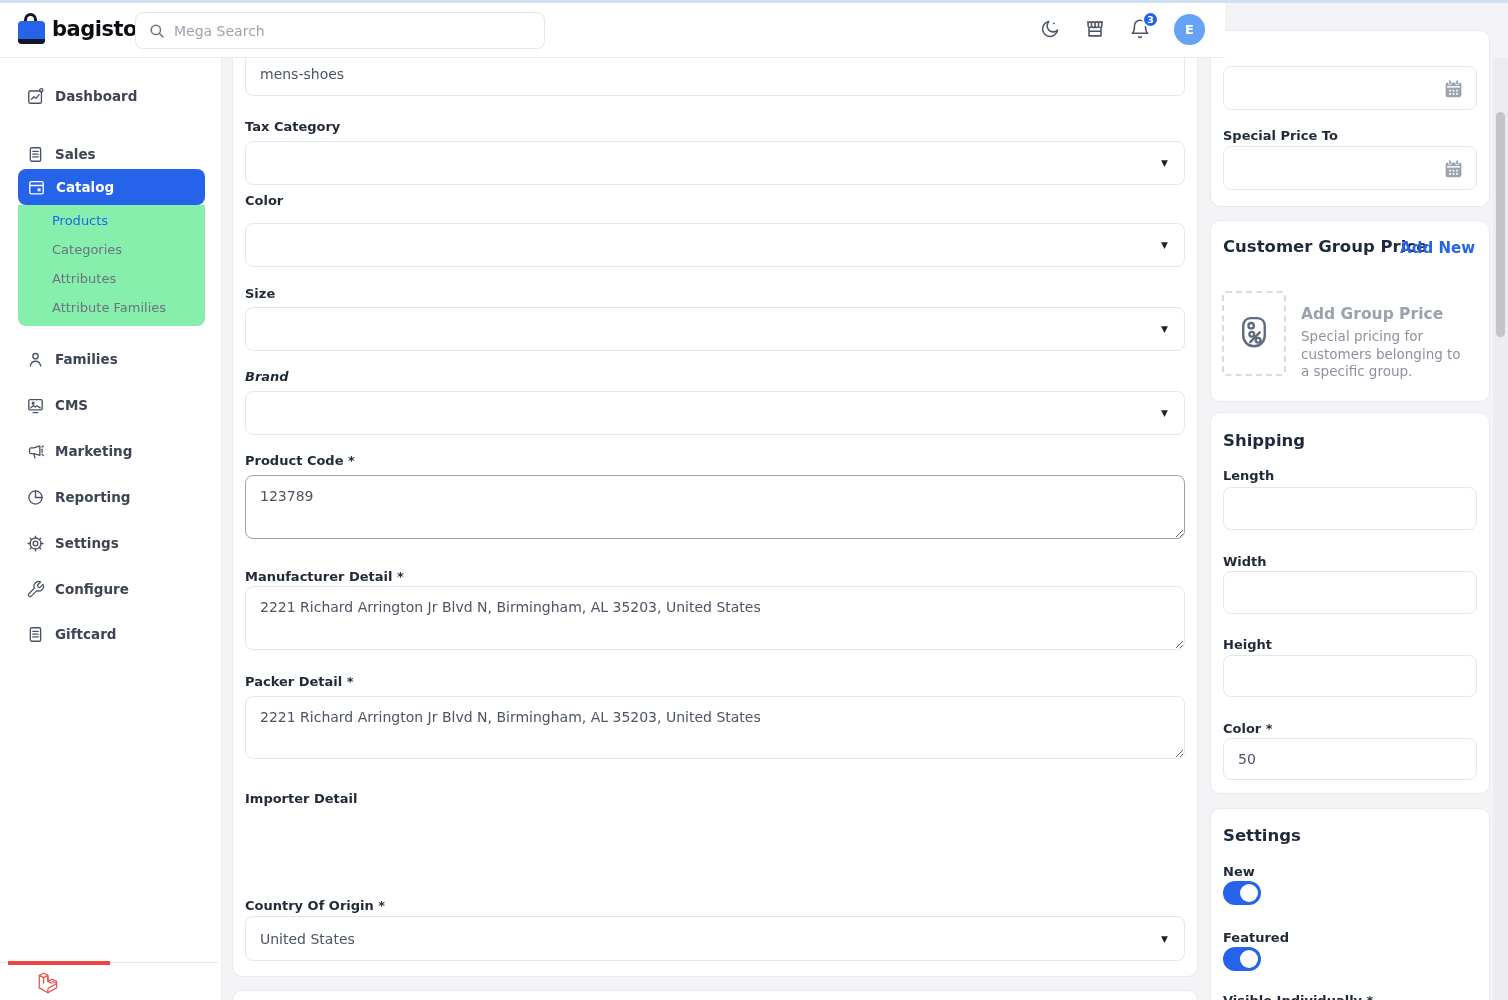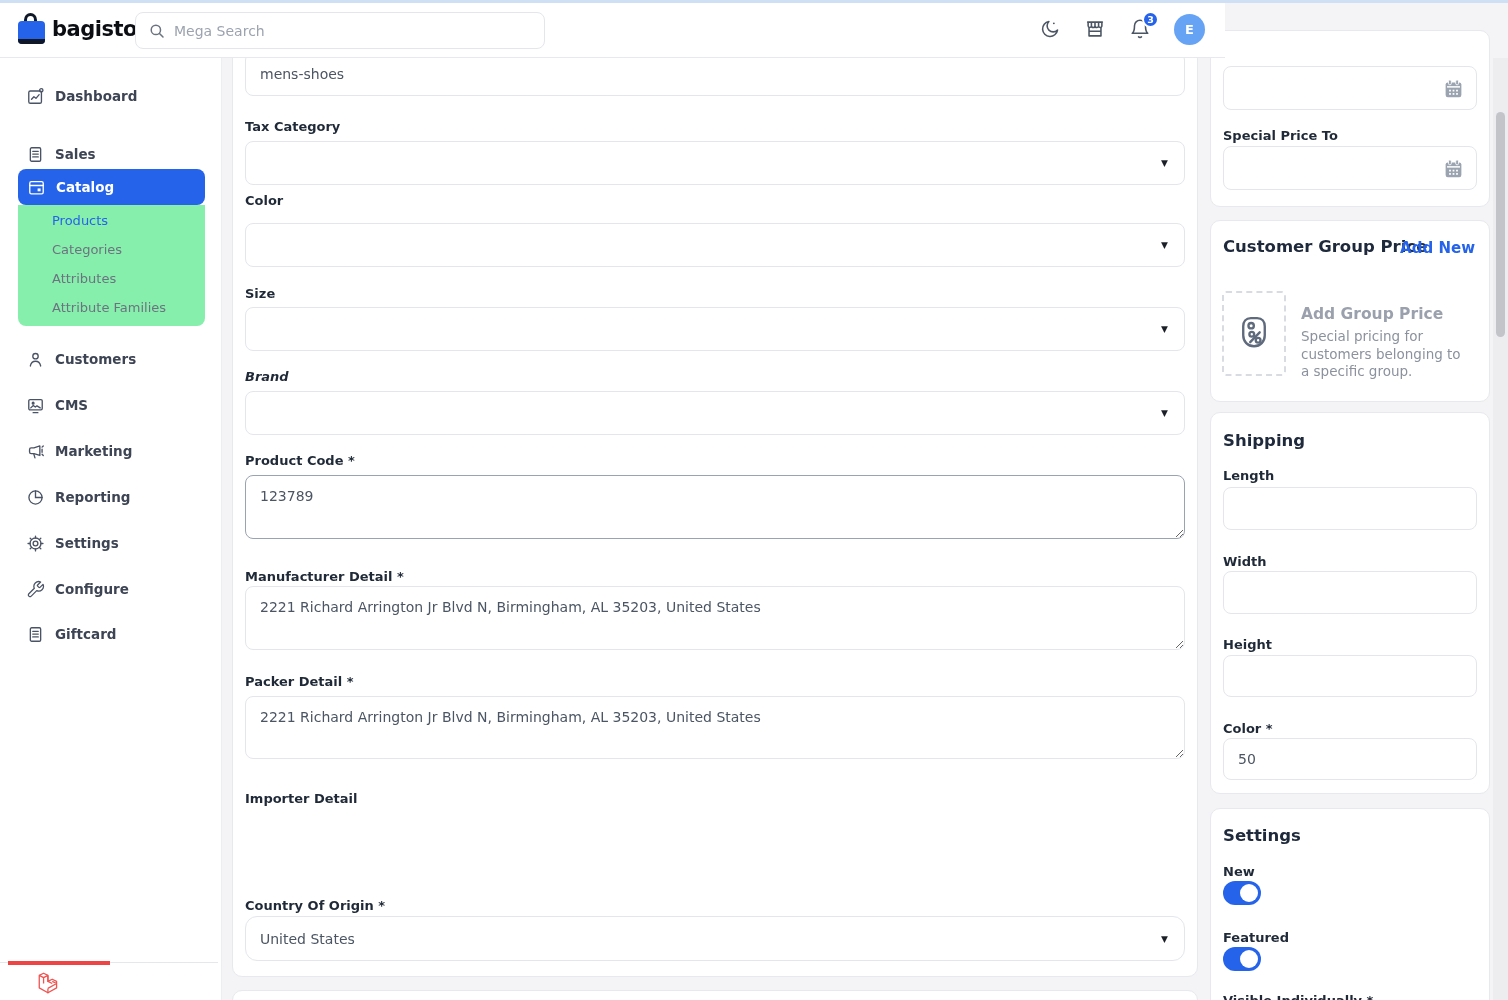--- a/index.html
+++ b/index.html
@@ -104,21 +104,21 @@
 
     <div class="flabel" style="top:531px;">Manufacturer Detail *</div>
     <textarea class="tinput" style="top: 548px; height: 64px;">2221 Richard Arrington Jr Blvd N, Birmingham, AL 35203, United States</textarea>
 
     <div class="flabel" style="top:636px;">Packer Detail *</div>
     <textarea class="tinput" style="top: 658px; height: 63px;">2221 Richard Arrington Jr Blvd N, Birmingham, AL 35203, United States</textarea>
 
     <div class="flabel" style="top:753px;">Importer Detail</div>
 
     <div class="flabel" style="top:860px;">Country Of Origin *</div>
-    <div class="selectbox" style="top:878px; height:45px;border-radius:12px;">
+    <div class="selectbox" style="top:878px; height:45px;">
       <span>United States</span>
     </div>
   </div>
 
   <div class="card" style="left:232px; top:990px; width:966px; height:60px;"></div>
 
   <div class="card" style="left:1210px; top:30px; width:280px; height:177px;">
     <div class="dateinput" style="top:35px;">
       <span class="cal">
         <svg viewBox="0 0 24 24">
@@ -231,21 +231,21 @@
       <div class="sub-item" style="top:37px;">Categories</div>
       <div class="sub-item" style="top:66px;">Attributes</div>
       <div class="sub-item" style="top:95px;">Attribute Families</div>
     </div>
 
     <div class="side-item" style="top:289px;">
       <span class="sicon"><svg viewBox="0 0 24 24" fill="none" stroke="currentColor" stroke-width="1.7" stroke-linecap="round">
             <circle cx="12" cy="7.8" r="3.4"></circle>
             <path d="M5.5 20.2c.8-4 3.2-6 6.5-6s5.7 2 6.5 6"></path>
           </svg></span>
-      <span class="slabel">Customers</span>
+      <span class="slabel">Families</span>
     </div>
     <div class="side-item" style="top:335px;">
       <span class="sicon"><svg viewBox="0 0 24 24" fill="none" stroke="currentColor" stroke-width="1.7" stroke-linecap="round" stroke-linejoin="round">
             <rect x="3.5" y="4.5" width="17" height="13" rx="1.6"></rect>
             <circle cx="9" cy="9" r="1.1"></circle>
             <path d="M6 15l3.2-3 2.6 2 2-1.6 4.2 2.6M9 21h6"></path>
           </svg></span>
       <span class="slabel">CMS</span>
     </div>
     <div class="side-item" style="top:381px;">

